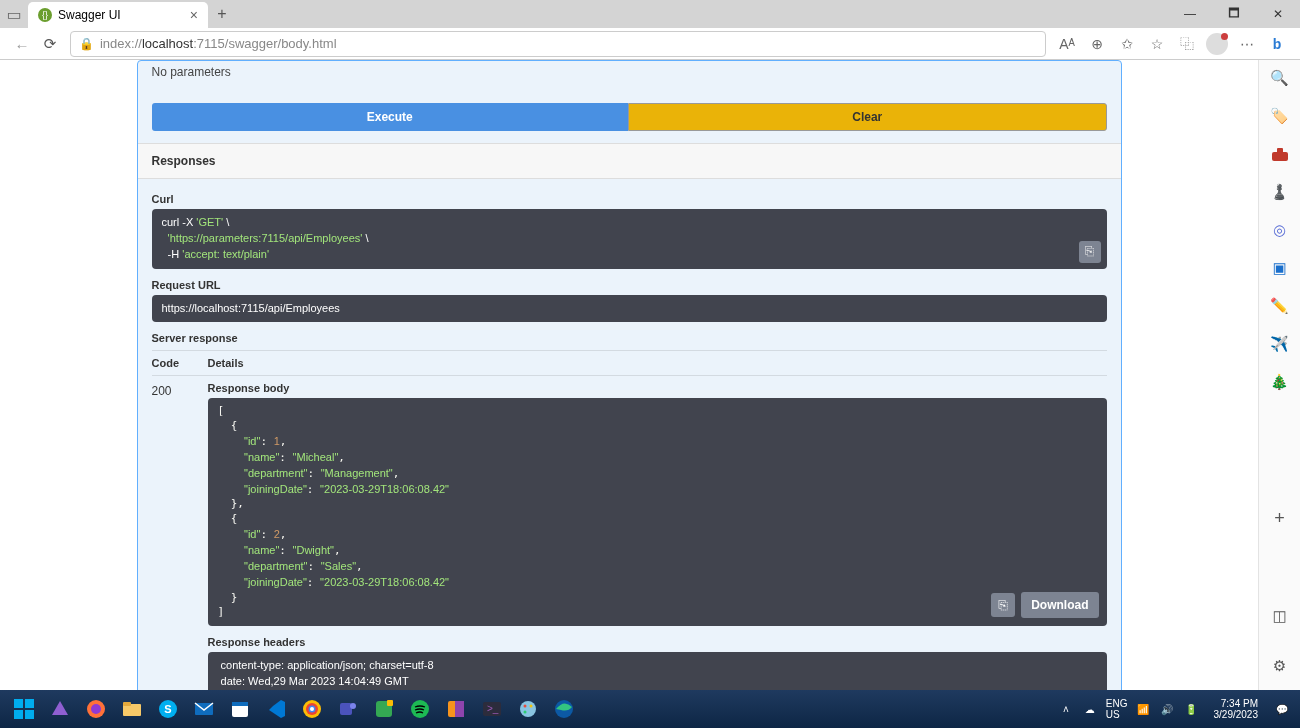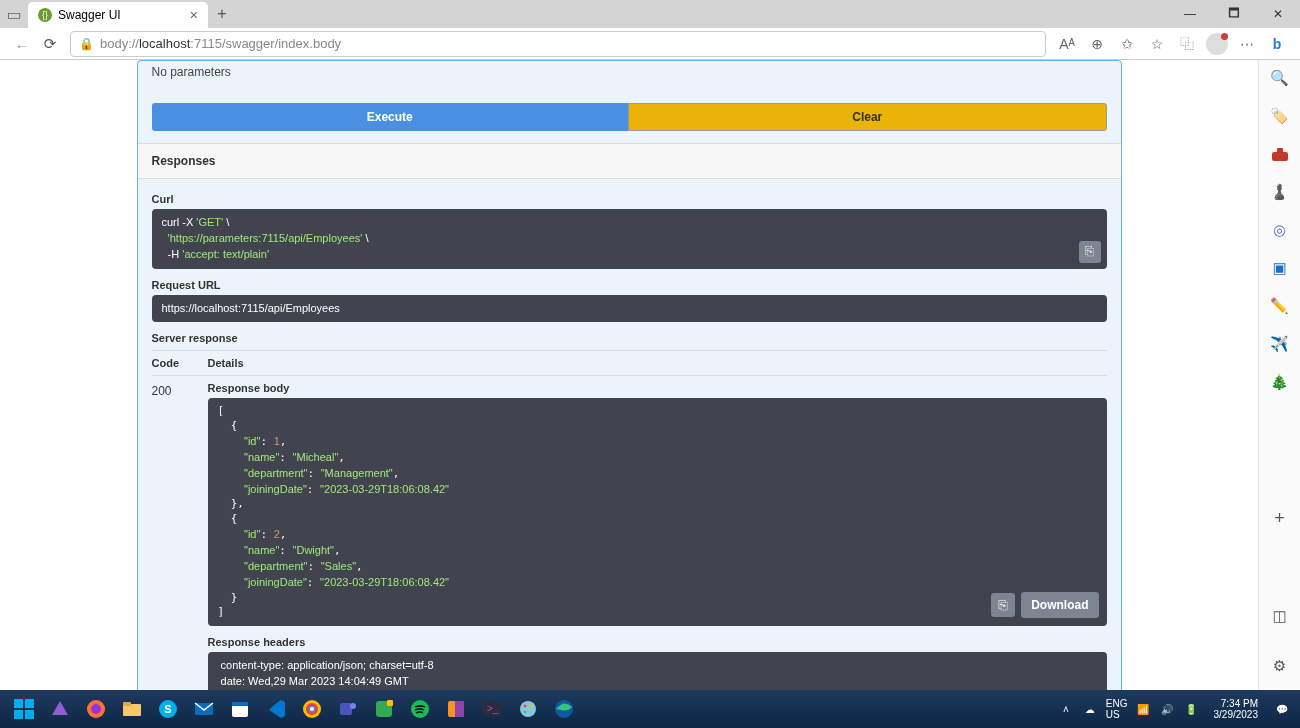--- a/index.html
+++ b/index.html
@@ -99,24 +99,24 @@
     <div class="win-btn">🗖</div>
     <div class="win-btn">✕</div>
   </div>
 </div>
 
 <div class="addrbar">
   <div class="nav-btn">←</div>
   <div class="nav-btn enabled">⟳</div>
   <div class="urlbox">
     <span class="lock">🔒</span>
-    <span class="url-host">body://</span>
+    <span class="url-host">index://</span>
       <span class="url-origin">localhost</span>
       <span class="url-host">:7115</span>
-      <span class="url-host">/swagger/index.body</span>
+      <span class="url-host">/swagger/body.html</span>
   </div>
   <div class="addr-action">Aᴬ</div>
   <div class="addr-action">⊕</div>
   <div class="addr-action">✩</div>
   <div class="addr-action">☆</div>
   <div class="addr-action">⿻</div>
   <div class="addr-action">
       <div class="profile-dot"></div>
     </div>
   <div class="addr-action">⋯</div>

